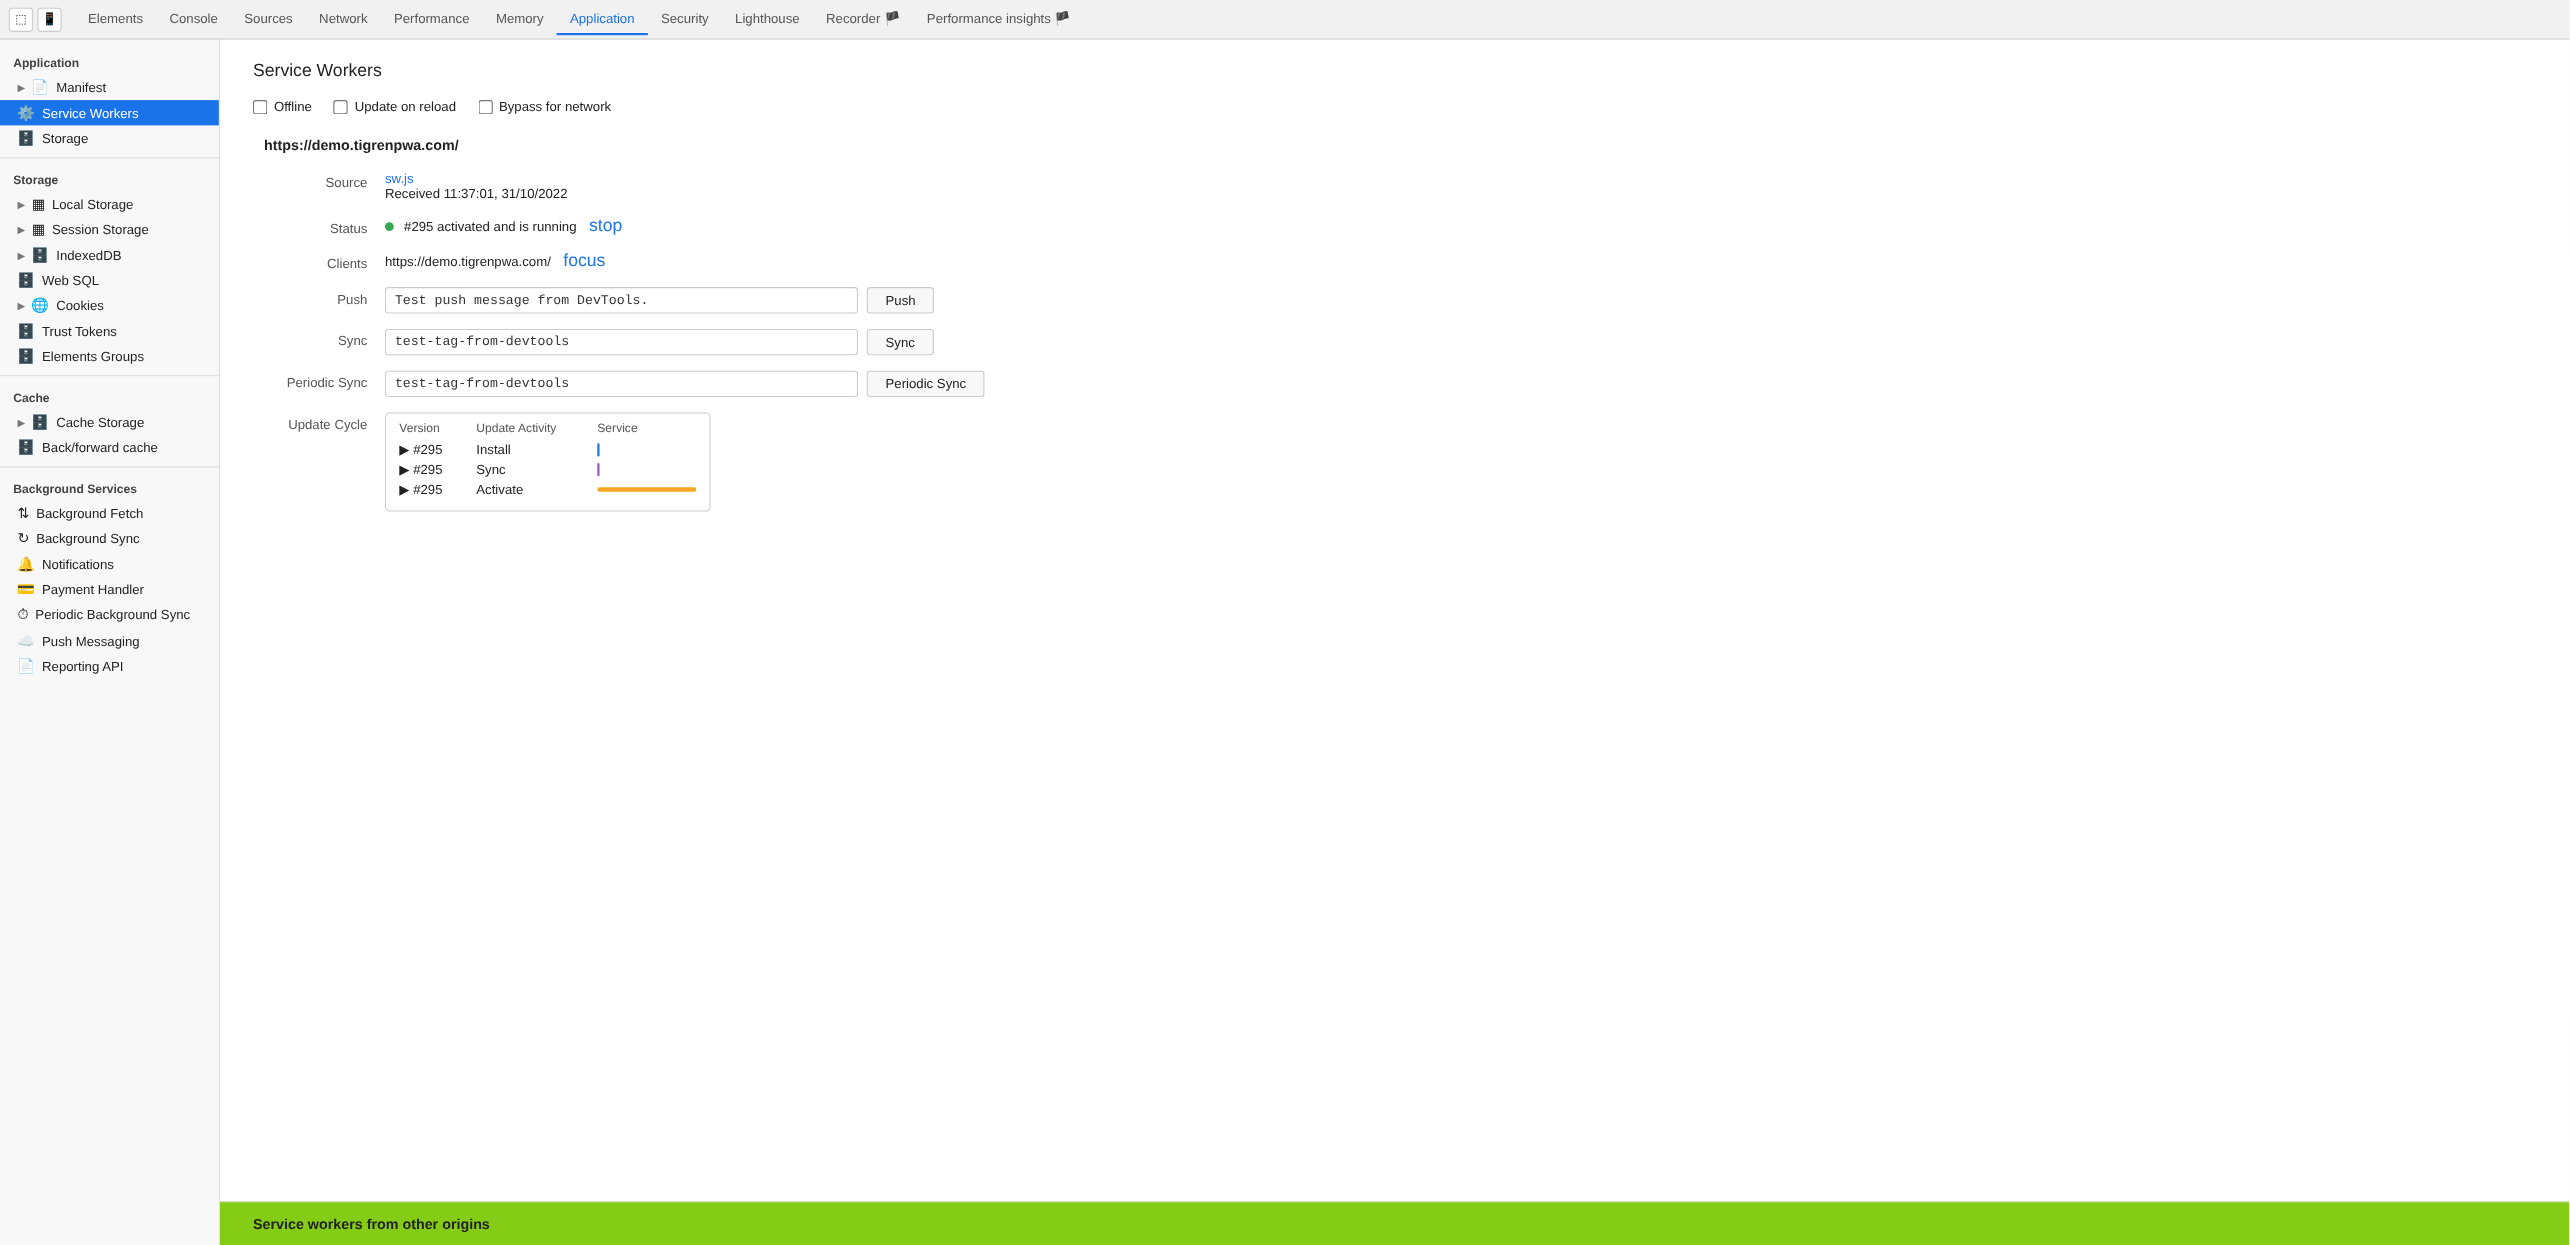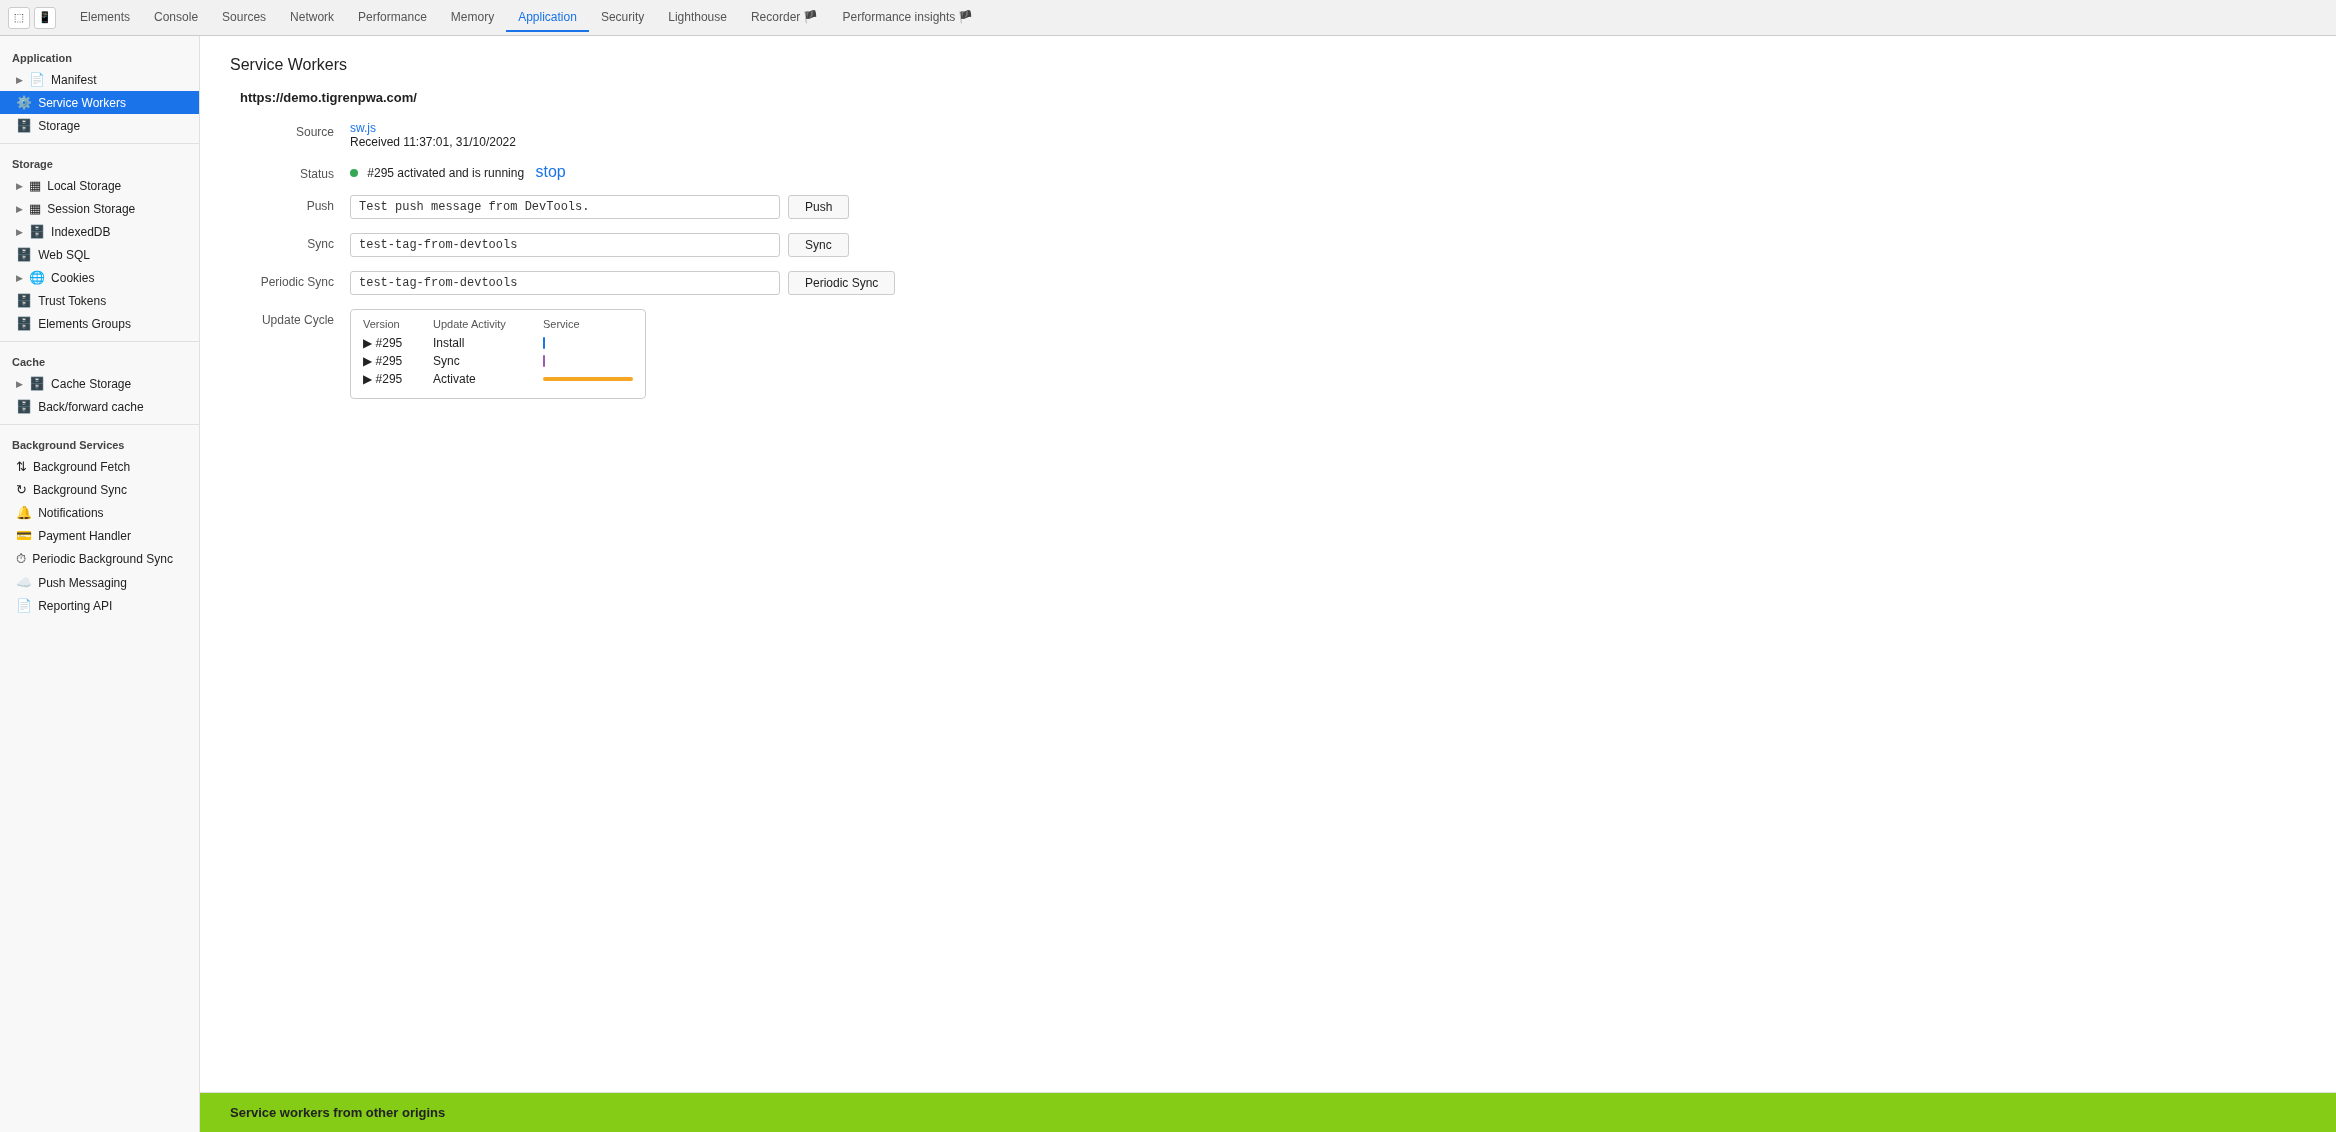--- a/index.html
+++ b/index.html
@@ -221,20 +221,34 @@
       <span class="icon">📄</span>
       <span>Reporting API</span>
     </div>
   </div>
 
   <div class="content">
     <div class="content-inner">
 
       <div class="page-title">Service Workers</div>
 
+      <div class="checkboxes-row">
+        <label class="checkbox-label">
+          <input type="checkbox" style="">
+          <span>Offline</span>
+        </label>
+        <label class="checkbox-label">
+          <input type="checkbox" style="">
+          <span>Update on reload</span>
+        </label>
+        <label class="checkbox-label">
+          <input type="checkbox" style="">
+          <span>Bypass for network</span>
+        </label>
+      </div>
 
       <div class="url-heading">https://demo.tigrenpwa.com/</div>
 
       <div class="info-table">
 
         <div class="info-row">
           <div class="info-label">Source</div>
           <div class="info-value">
             <a class="link" href="#">sw.js</a>
             <br>
@@ -244,20 +258,27 @@
 
         <div class="info-row">
           <div class="info-label">Status</div>
           <div class="info-value">
             <span class="status-dot"></span>
             <span class="status-text">#295 activated and is running</span>
             <a class="stop-link" href="#">stop</a>
           </div>
         </div>
 
+        <div class="info-row">
+          <div class="info-label">Clients</div>
+          <div class="info-value">
+            <span>https://demo.tigrenpwa.com/</span>
+            <a class="stop-link" href="#">focus</a>
+          </div>
+        </div>
 
         <div class="info-row">
           <div class="info-label">Push</div>
           <div class="info-value input-row">
             <input type="text" class="input-field" value="Test push message from DevTools." style="">
             <button class="action-btn">Push</button>
           </div>
         </div>
 
         <div class="info-row">

